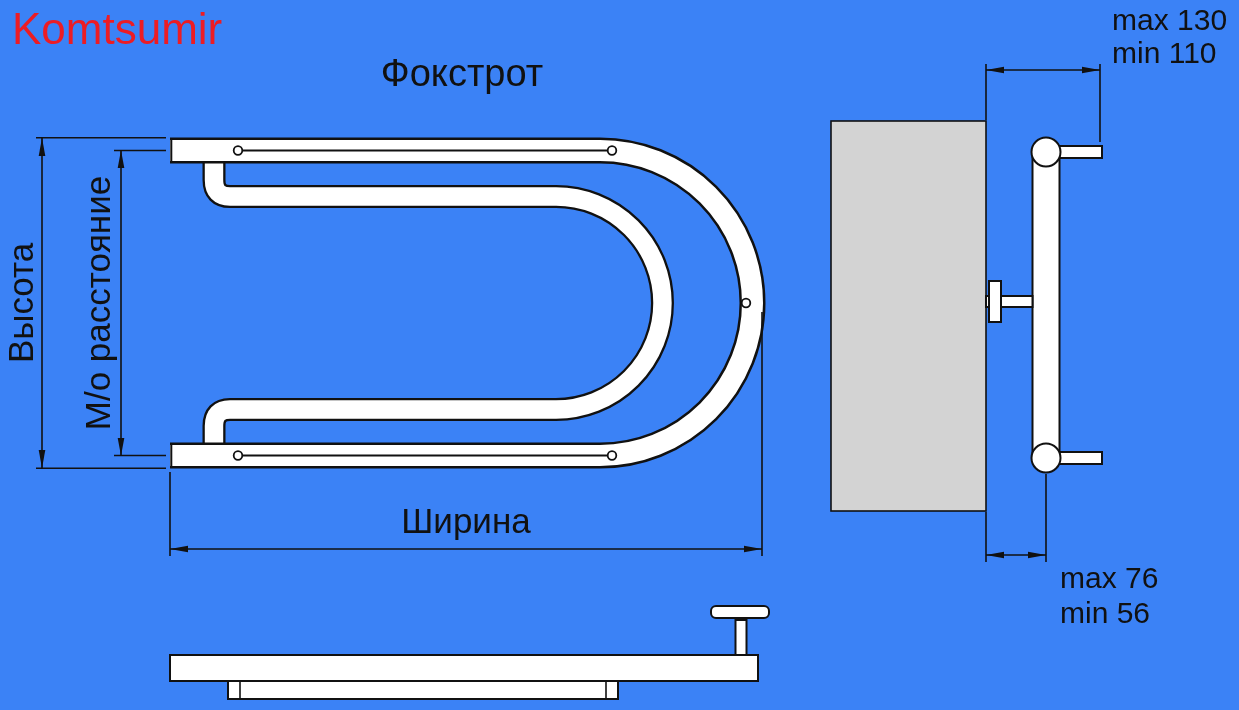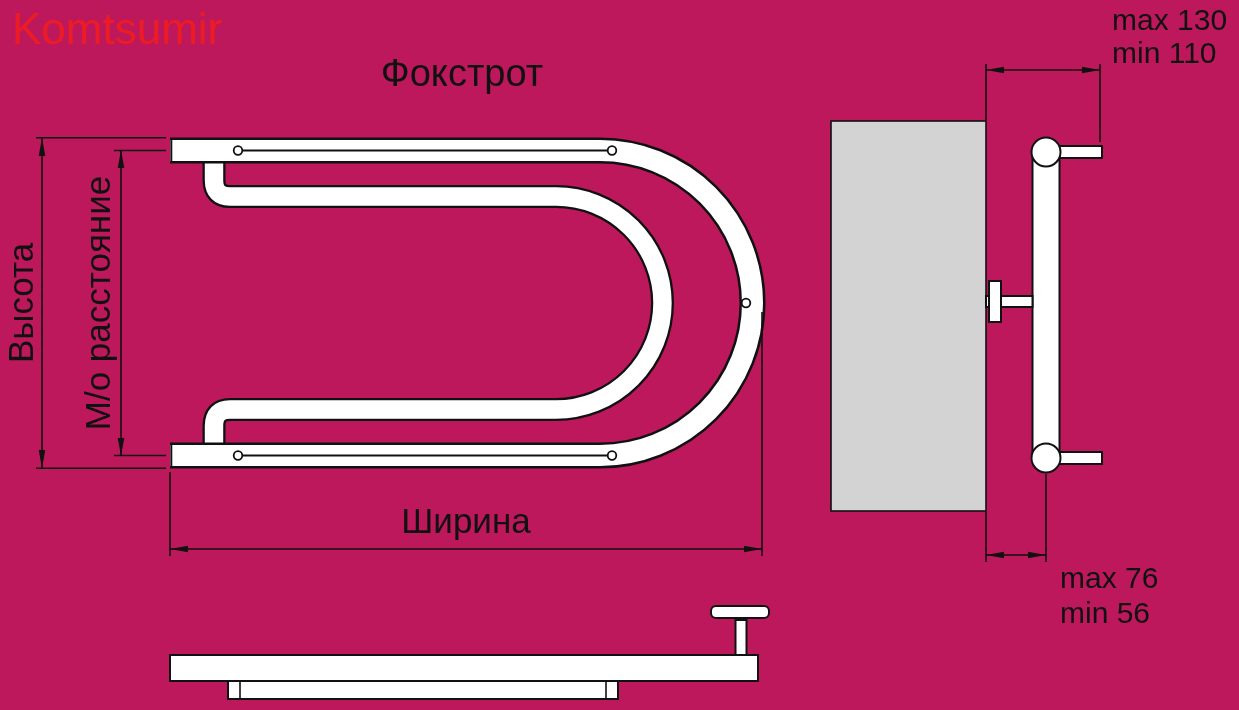--- a/index.html
+++ b/index.html
@@ -1,16 +1,16 @@
 <!DOCTYPE html>
 <html style="--brand: #ed1c24; --line: #111111; --wall: #d3d3d3;"><head>
 <meta charset="utf-8">
 <style>
   html,body{margin:0;padding:0;background:#fff;}
-  .canvas{position:relative;width:1239px;height:710px;background:#be185d;overflow:hidden;
+  .canvas{position:relative;width:1239px;height:710px;background:#3b82f6;overflow:hidden;
           font-family:"Liberation Sans", sans-serif;}
   svg{display:block;}
   svg text{font-family:"Liberation Sans", sans-serif;}
   .t{fill:var(--line,#111);}
   .brand{fill:var(--brand,#ed1c24);}
   .thin{stroke:var(--line,#111);stroke-width:1.6;fill:none;}
   .tube-edge{stroke:var(--line,#111);fill:none;}
   .tube-fill{stroke:#fff;fill:none;}
   .shape{fill:#fff;stroke:var(--line,#111);stroke-width:2;}
   .solid{fill:var(--line,#111);stroke:none;}

